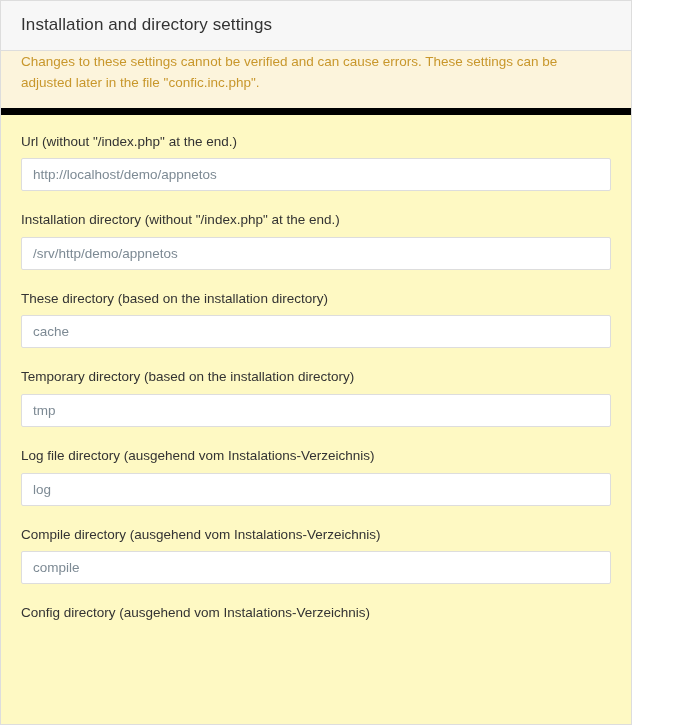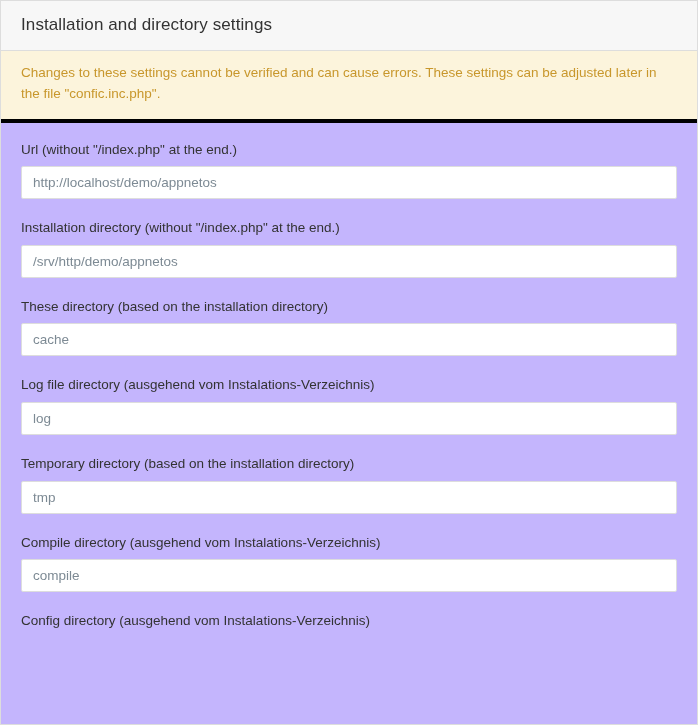--- a/index.html
+++ b/index.html
@@ -8,46 +8,46 @@
     background: #ffffff;
   }
   body {
     width: 700px;
     height: 727px;
     font-family: "Liberation Sans", sans-serif;
     color: #333333;
     overflow: hidden;
   }
   .panel {
-    width: 698px;
+    width: 632px;
     min-height: 725px;
     border: 1px solid #dddddd;
     box-sizing: border-box;
-    background: #c4b5fd;
+    background: #fef9c3;
   }
   .panel-header {
     background: #f7f7f7;
     border-bottom: 1px solid #dddddd;
     padding: 14px 20px 15px 20px;
     box-sizing: border-box;
   }
   .panel-title {
     font-size: 17px;
     font-weight: normal;
     color: #333333;
     margin: 0;
     letter-spacing: 0.1px;
   }
   .alert {
     background: #fcf4dc;
-    border-bottom: 4px solid #000000;
+    border-bottom: 7px solid #000000;
     color: #c8972c;
     font-size: 13.5px;
     line-height: 1.55;
-    padding: 12px 20px 14px 20px;
+    padding: 1px 20px 14px 20px;
     box-sizing: border-box;
   }
   .form-body {
     padding: 18px 20px 20px 20px;
     box-sizing: border-box;
   }
   .field {
     margin-bottom: 20px;
   }
   .field:last-child {
@@ -97,27 +97,27 @@
       <label class="field-label">Installation directory (without "/index.php" at the end.)</label>
       <input class="field-input" type="text" value="/srv/http/demo/appnetos" style="">
     </div>
 
     <div class="field">
       <label class="field-label">These directory (based on the installation directory)</label>
       <input class="field-input" type="text" value="cache" style="">
     </div>
 
     <div class="field">
-      <label class="field-label">Log file directory (ausgehend vom Instalations-Verzeichnis)</label>
-      <input class="field-input" type="text" value="log" style="">
+      <label class="field-label">Temporary directory (based on the installation directory)</label>
+      <input class="field-input" type="text" value="tmp" style="">
     </div>
 
     <div class="field">
-      <label class="field-label">Temporary directory (based on the installation directory)</label>
-      <input class="field-input" type="text" value="tmp" style="">
+      <label class="field-label">Log file directory (ausgehend vom Instalations-Verzeichnis)</label>
+      <input class="field-input" type="text" value="log" style="">
     </div>
 
     <div class="field">
       <label class="field-label">Compile directory (ausgehend vom Instalations-Verzeichnis)</label>
       <input class="field-input" type="text" value="compile" style="">
     </div>
 
     <div class="field">
       <label class="field-label">Config directory (ausgehend vom Instalations-Verzeichnis)</label>
     </div>

